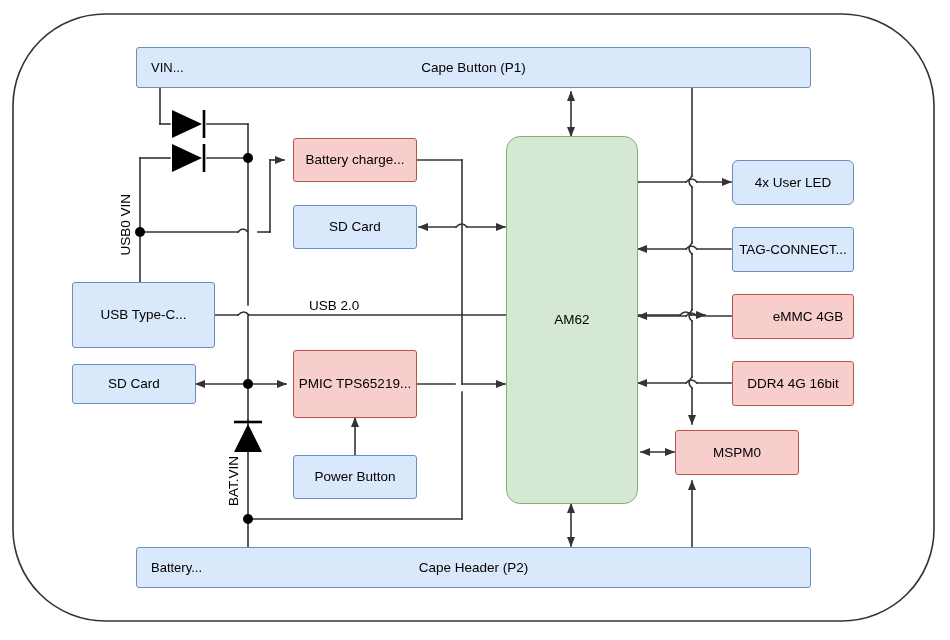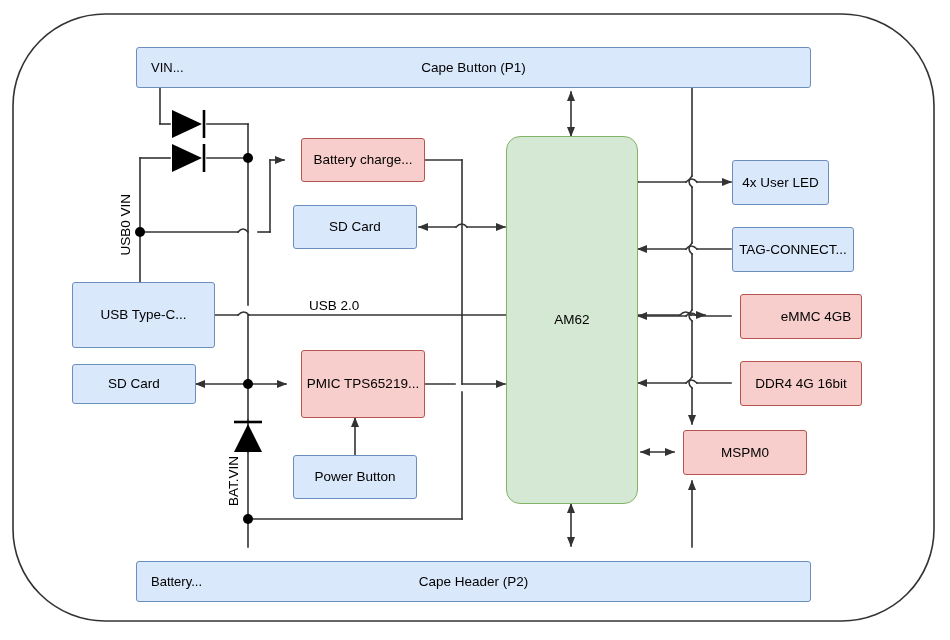--- a/index.html
+++ b/index.html
@@ -37,21 +37,20 @@
     display: flex;
     align-items: center;
     justify-content: center;
     text-align: center;
     border-radius: 3px;
     z-index: 3;
   }
   .node.pink {
     border-color: #b85450;
     background: #f8cecc;
-    margin-left: 8px;
   }
   .node.green {
     border-color: #82b366;
     background: #d5e8d4;
     border-radius: 14px;
   }
   .node.header {
     justify-content: center;
   }
   .corner-label {
@@ -232,41 +231,41 @@
   </div>
 
   <div class="node" style="left:293px; top:455px; width:124px; height:44px;">
     <span>Power Button</span>
   </div>
 
   <div class="node green" style="left:506px; top:136px; width:132px; height:368px;">
     <span>AM62</span>
   </div>
 
-  <div class="node" style="left:732px; top:160px; width:97px; height:45px;">
+  <div class="node" style="left:732px; top:160px; width:122px; height:45px;border-radius:6px;">
     <span>4x User LED</span>
   </div>
 
   <div class="node" style="left:732px; top:227px; width:122px; height:45px;">
     <span>TAG-CONNECT...</span>
   </div>
 
   <div class="node pink" style="left:732px; top:294px; width:122px; height:45px;padding-left:30px;">
     <span>eMMC 4GB</span>
   </div>
 
   <div class="node pink" style="left:732px; top:361px; width:122px; height:45px;">
     <span>DDR4 4G 16bit</span>
   </div>
 
   <div class="node pink" style="left:675px; top:430px; width:124px; height:45px;">
     <span>MSPM0</span>
   </div>
 
-  <div class="node header" style="left:136px; top:561px; width:675px; height:41px;text-align:right;">
+  <div class="node header" style="left:136px; top:547px; width:675px; height:41px;text-align:right;">
     <span class="corner-label">Battery...</span>
     <span>Cape Header (P2)</span>
   </div>
 
   <div class="wire-label vertical" style="left:118px; top:190px;">USB0 VIN</div>
 
   <div class="wire-label vertical" style="left:226px; top:452px;">BAT.VIN</div>
 
   <div class="wire-label" style="left:305px; top:298px;">USB 2.0</div>
 

